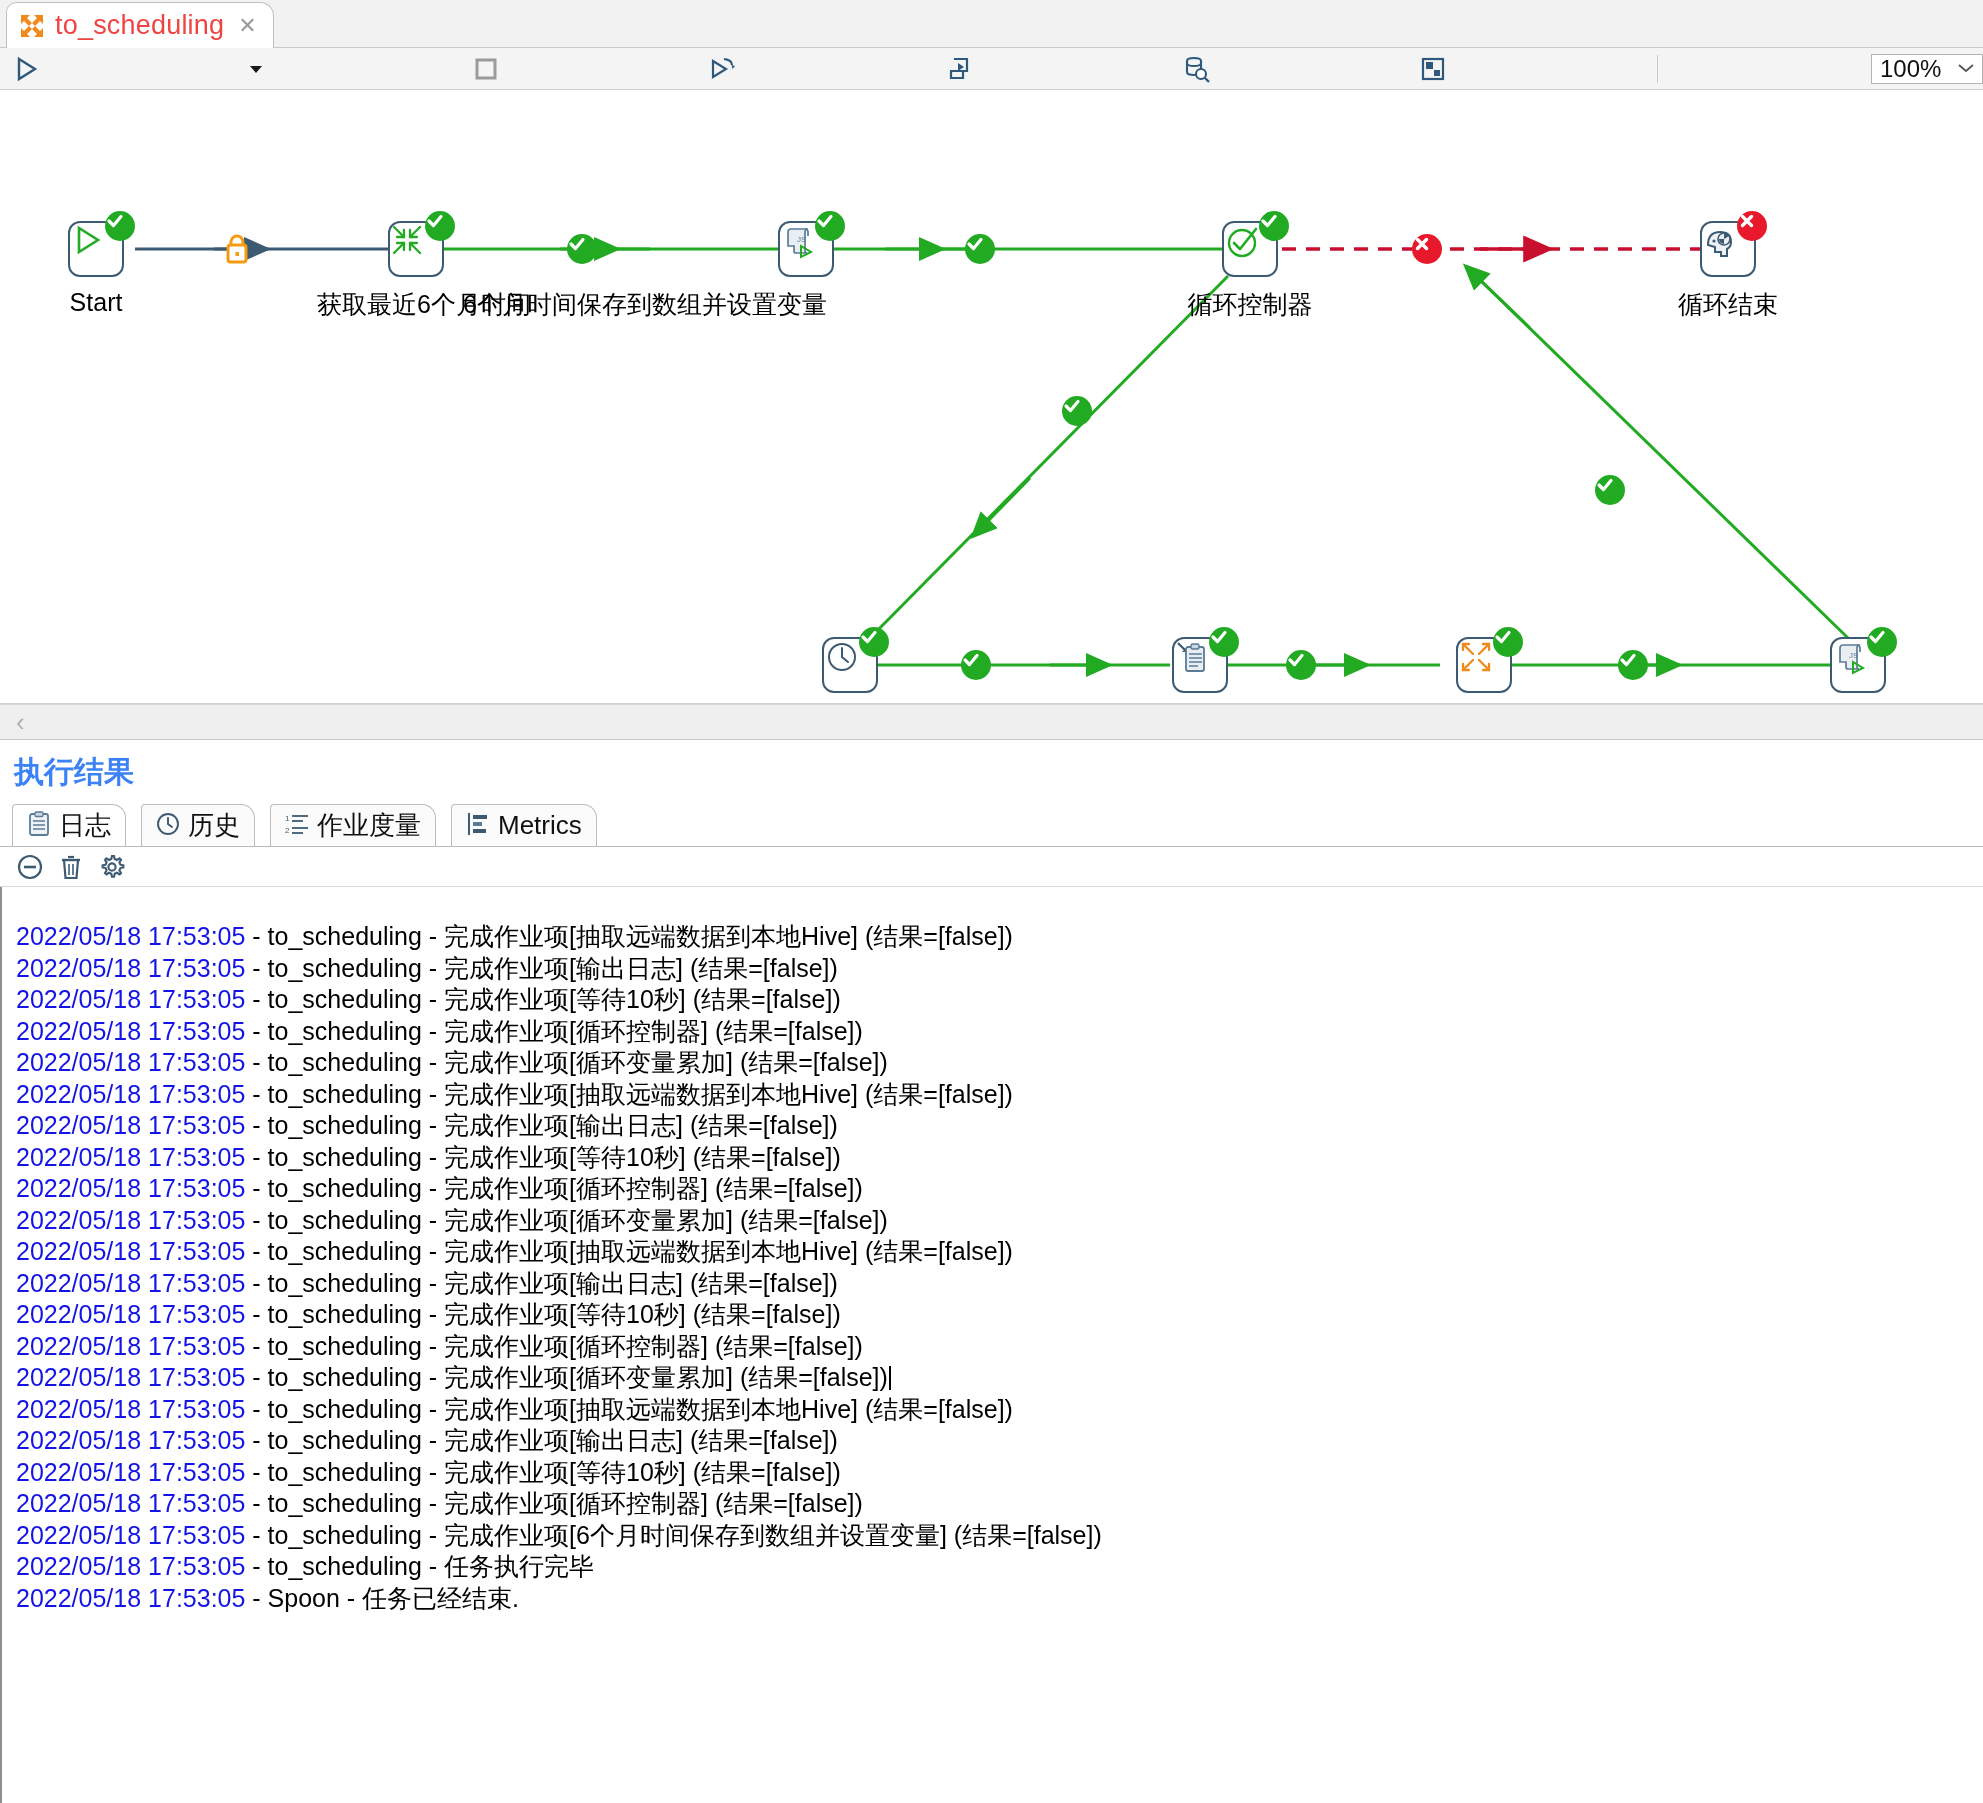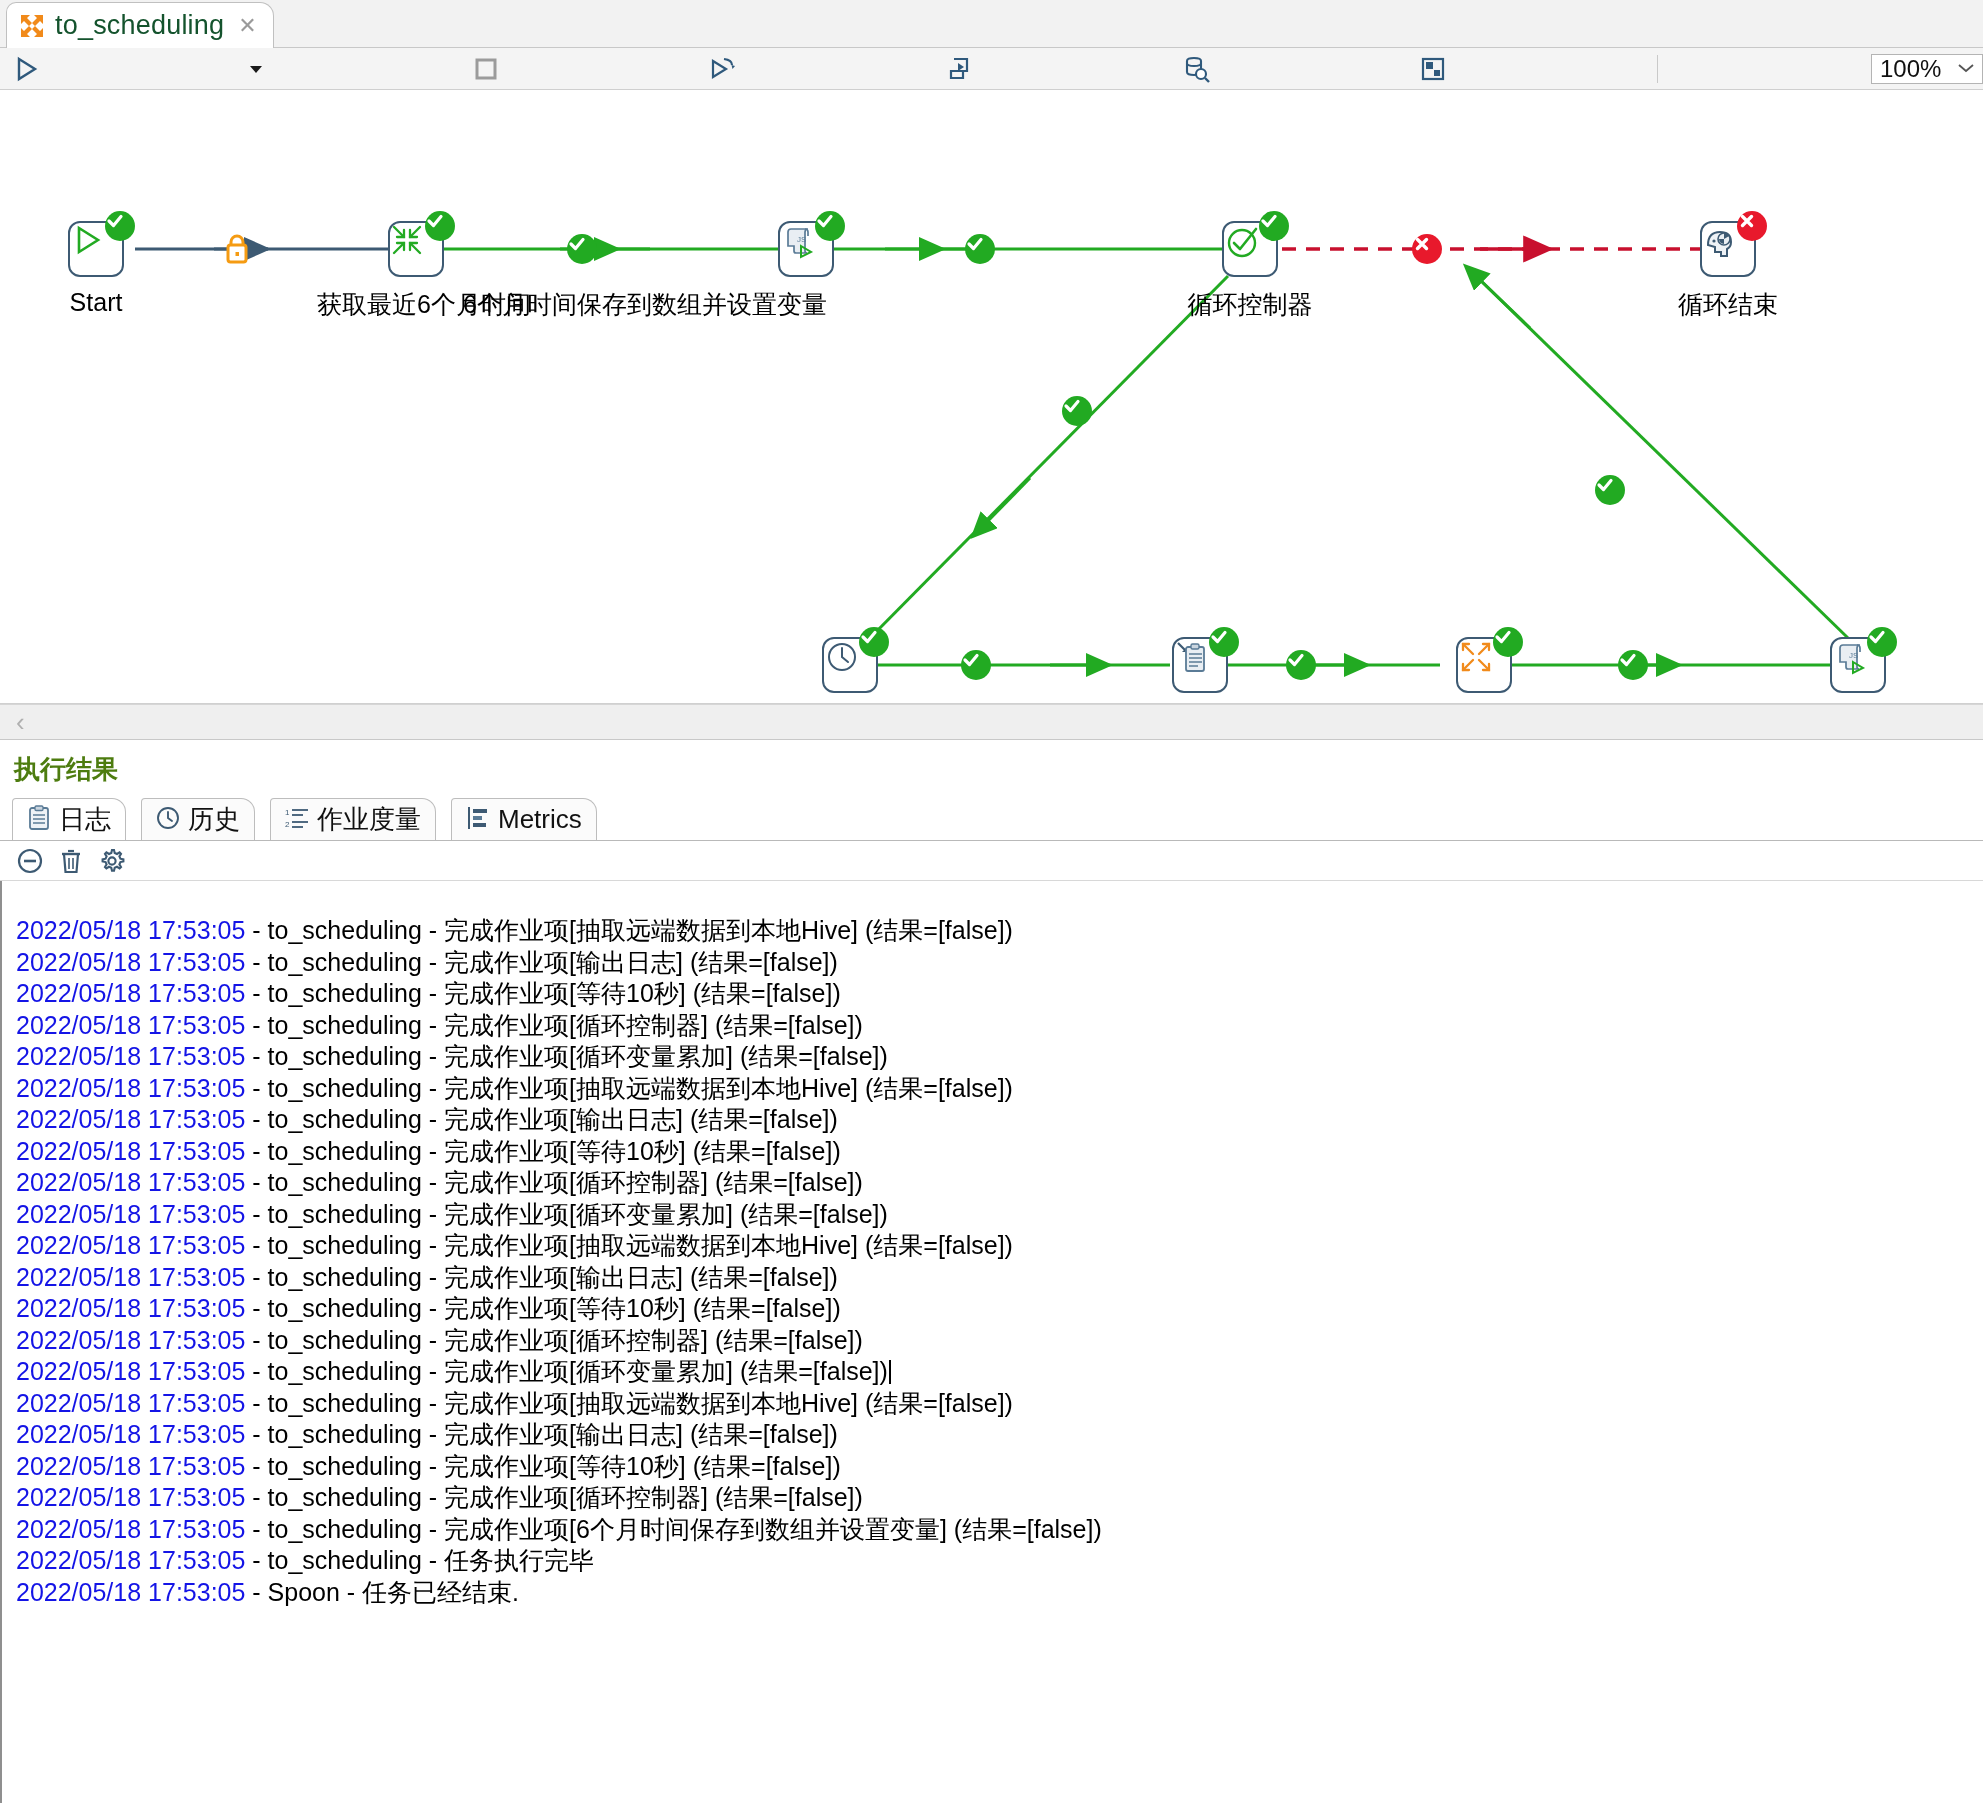--- a/index.html
+++ b/index.html
@@ -17,21 +17,21 @@
     border-bottom:1px solid #c8c8c8;
   }
   .tab{
     position:absolute;left:6px;top:2px;height:46px;
     display:flex;align-items:center;gap:10px;
     padding:0 16px 0 12px;
     background:#ffffff;
     border:1px solid #c0c0c0;border-bottom:none;
     border-radius:10px 14px 0 0;
   }
-  .tab-title{font-size:27px;color:#14532d;letter-spacing:.2px;}
+  .tab-title{font-size:27px;color:#ef4444;letter-spacing:.2px;}
   .tab-close{font-size:22px;color:#9a9a9a;line-height:1;padding-left:4px;cursor:pointer;}
   .tab-icon{width:26px;height:26px;display:block;}
 
   
   .toolbar{
     height:42px;background:#f4f4f4;border-bottom:1px solid #cfcfcf;
     display:flex;align-items:center;gap:0;padding-left:8px;justify-content:space-between;
   }
   .tb-btn{
     width:36px;height:36px;display:flex;align-items:center;justify-content:center;
@@ -82,21 +82,21 @@
   
   .canvas-scroll{
     height:36px;background:#efefef;border-top:1px solid #d6d6d6;
     border-bottom:1px solid #c8c8c8;
     display:flex;align-items:center;padding-left:16px;
   }
   .canvas-scroll .chev{font-size:26px;color:#b0b0b0;line-height:1;cursor:pointer;}
 
   
   .results-title{
-    font-size:26px;font-weight:bold;color:#4d7c0f;
+    font-size:30px;font-weight:bold;color:#3b82f6;
     padding:12px 0 10px 14px;background:#ffffff;
   }
   .rtabs{
     display:flex;align-items:flex-end;height:44px;
     border-bottom:1px solid #b9b9b9;background:#ffffff;padding-left:12px;gap:16px;
   }
   .rtab{
     display:flex;align-items:center;gap:8px;height:42px;
     padding:0 14px;border:1px solid #bdbdbd;border-bottom:none;
     background:#fbfbfb;border-radius:4px 14px 0 0;cursor:pointer;

